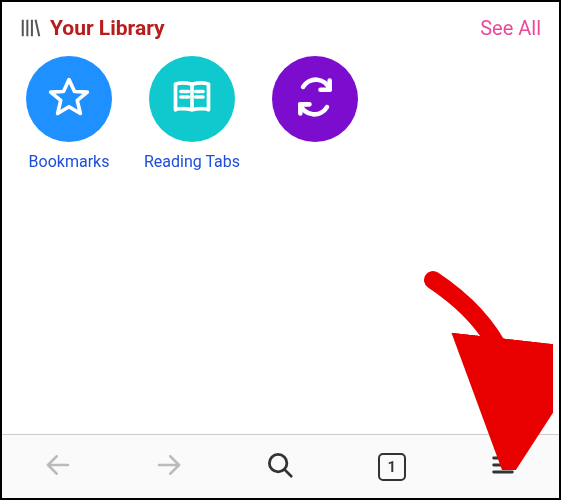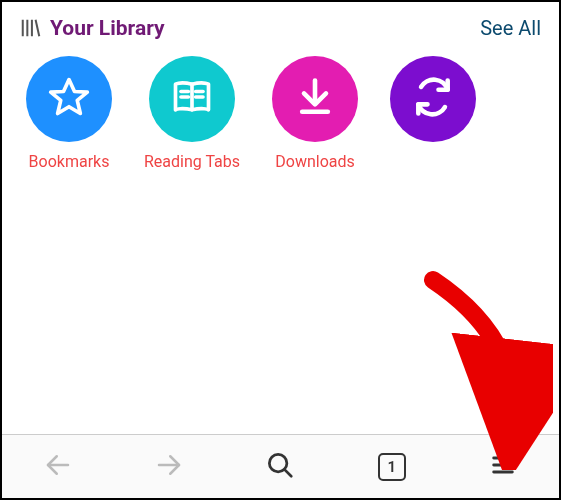--- a/index.html
+++ b/index.html
@@ -1,30 +1,30 @@
 <!DOCTYPE html>
 <html><head>
 <meta charset="utf-8">
 <style>
   * { box-sizing: border-box; margin: 0; padding: 0; }
   html, body { width: 561px; height: 500px; font-family: -apple-system, BlinkMacSystemFont, "Segoe UI", Roboto, sans-serif; }
   .frame { width: 561px; height: 500px; border: 2px solid #000; background: #fff; display: flex; flex-direction: column; position: relative; }
   .header { display: flex; align-items: center; justify-content: space-between; padding: 14px 18px 10px 18px; }
   .header-left { display: flex; align-items: center; gap: 8px; }
   .library-icon { width: 22px; height: 22px; color: #555; }
-  .header-title { font-size: 21px; font-weight: 700; color: #701a75; }
-  .see-all { font-size: 20px; font-weight: 400; color: #0c4a6e; cursor: pointer; }
+  .header-title { font-size: 21px; font-weight: 700; color: #b91c1c; }
+  .see-all { font-size: 20px; font-weight: 400; color: #ec4899; cursor: pointer; }
   .items { display: flex; gap: 32px; padding: 6px 24px; }
   .item { display: flex; flex-direction: column; align-items: center; gap: 10px; cursor: pointer; }
   .circle { width: 86px; height: 86px; border-radius: 50%; display: flex; align-items: center; justify-content: center; color: #fff; }
   .bookmarks { background: #1e90ff; }
   .reading { background: #0fc9cf; }
   .downloads { background: #e31db1; }
   .synced { background: #7c0dcf; }
-  .item-label { font-size: 16px; color: #ef4444; white-space: nowrap; }
+  .item-label { font-size: 16px; color: #1d4ed8; white-space: nowrap; }
   .spacer { flex: 1; }
   .toolbar { height: 64px; border-top: 1px solid #ccc; display: flex; align-items: center; justify-content: space-around; background: #fafafa; }
   .tb-btn { width: 56px; height: 56px; display: flex; align-items: center; justify-content: center; color: #333; cursor: pointer; }
   .tb-btn.disabled { color: #bbb; cursor: default; }
   .tab-count { width: 28px; height: 28px; border: 2.5px solid #333; border-radius: 5px; display: flex; align-items: center; justify-content: center; font-size: 15px; font-weight: 600; }
   
   .arrow-svg { position: absolute; right: 6px; bottom: 28px; pointer-events: none; }
 </style>
 </head>
 <body>
@@ -68,32 +68,20 @@
             <line x1="6" y1="9" x2="10" y2="9"></line>
             <line x1="6" y1="12" x2="10" y2="12"></line>
             <line x1="14" y1="9" x2="18" y2="9"></line>
             <line x1="14" y1="12" x2="18" y2="12"></line>
           </svg>
         </span>
       </div>
       <span class="item-label">Reading Tabs</span>
     </div>
 
-    <div class="item">
-      <div class="circle downloads">
-        <span>
-          <svg viewBox="0 0 24 24" width="44" height="44" fill="none" stroke="#fff" stroke-width="2.5" stroke-linecap="round" stroke-linejoin="round">
-            <line x1="12" y1="3" x2="12" y2="15"></line>
-            <polyline points="6,10 12,16 18,10"></polyline>
-            <line x1="5" y1="20" x2="19" y2="20"></line>
-          </svg>
-        </span>
-      </div>
-      <span class="item-label">Downloads</span>
-    </div>
 
     <div class="item">
       <div class="circle synced">
         <span>
           <svg viewBox="0 0 24 24" width="44" height="44" fill="none" stroke="#fff" stroke-width="2.5" stroke-linecap="round" stroke-linejoin="round">
             <path d="M20 8 A8 8 0 0 0 5.5 6.5"></path>
             <polyline points="20,3 20,8 15,8"></polyline>
             <path d="M4 16 A8 8 0 0 0 18.5 17.5"></path>
             <polyline points="4,21 4,16 9,16"></polyline>
           </svg>

